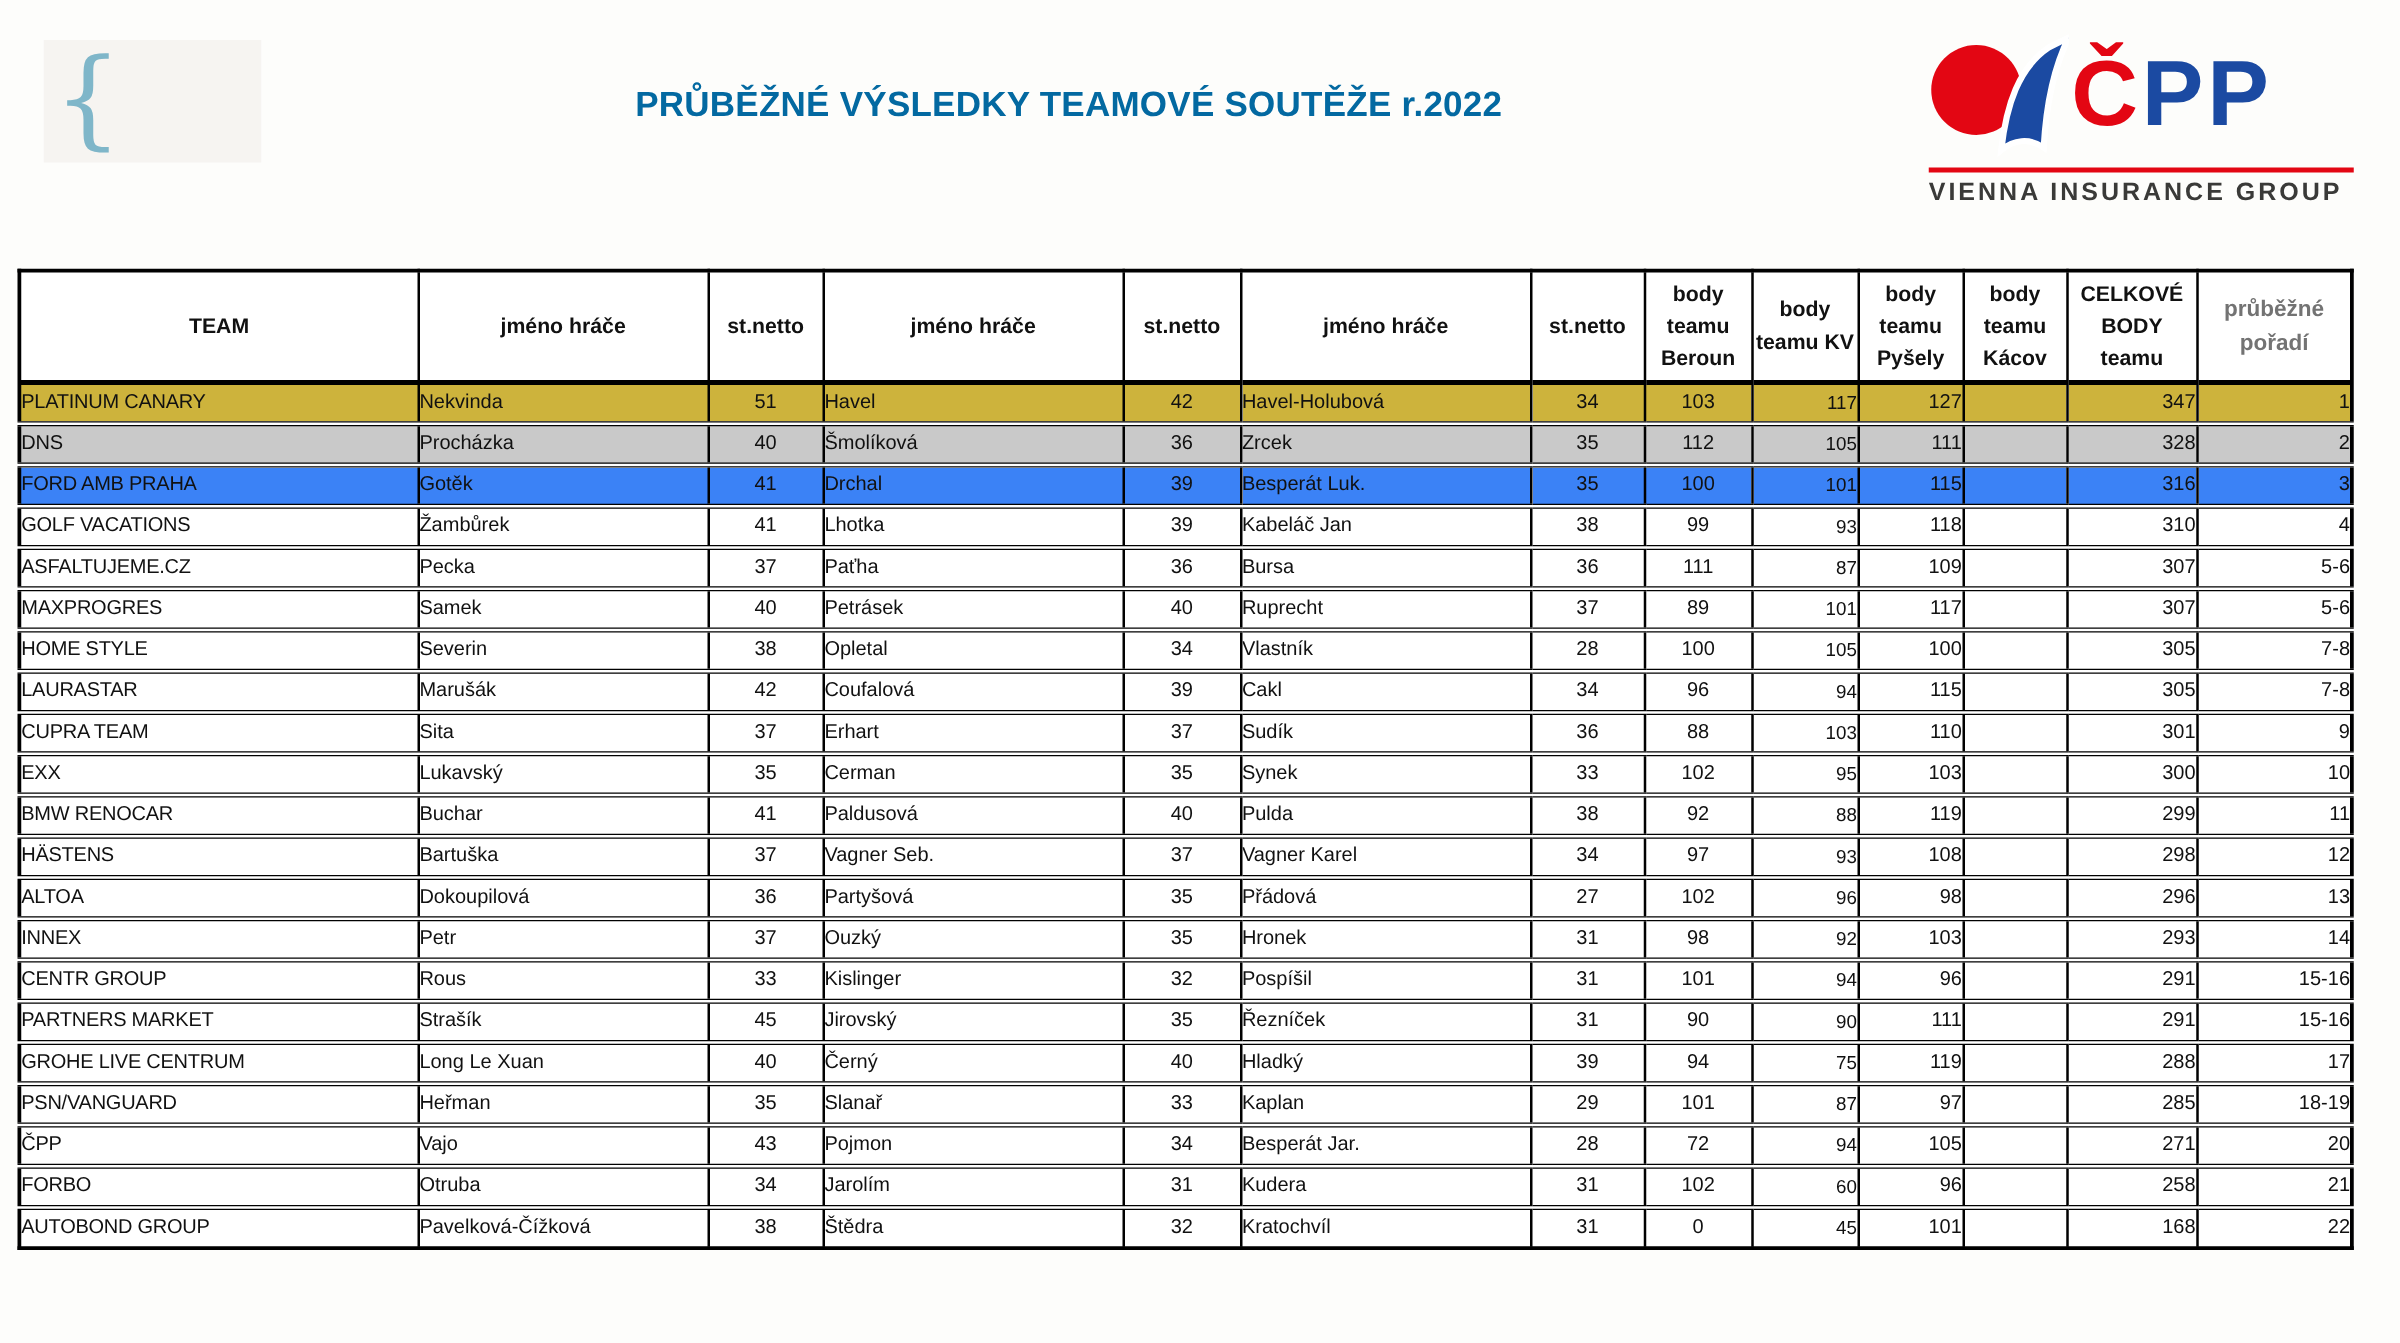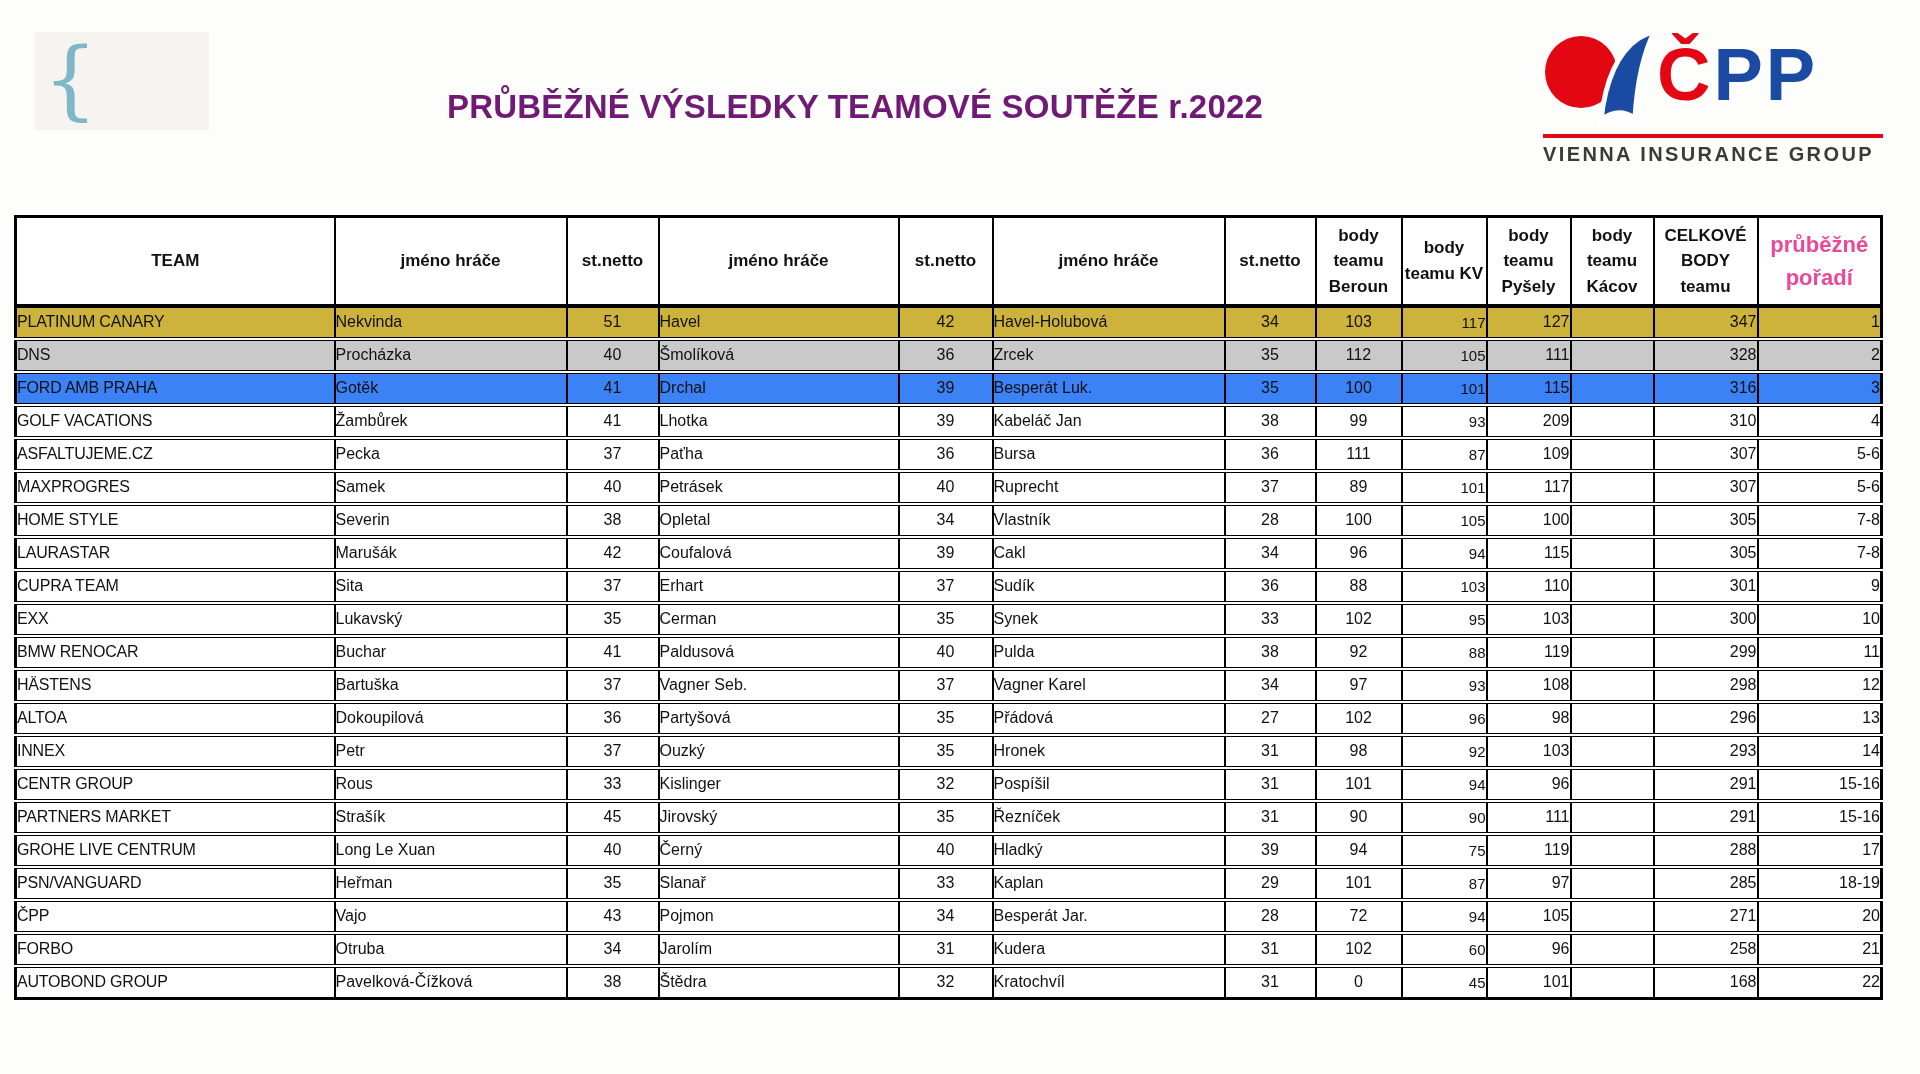--- a/index.html
+++ b/index.html
@@ -25,23 +25,23 @@
   .cgl-ball{display:block;margin:0 auto 2px auto;}
   .cgl-line1{
     font-family:"Liberation Serif", serif;
     font-size:20px;letter-spacing:2px;color:#44484c;display:block;
   }
   .cgl-line2{
     font-family:"Liberation Serif", serif;
     font-size:13px;letter-spacing:3px;color:#565a5e;display:block;margin-top:1px;
   }
   .page-title{
-    position:absolute;left:0;top:88px;width:1710px;
+    position:absolute;left:0;top:68px;width:1710px;
     text-align:center;
-    font-size:33px;font-weight:bold;color:#701a75;
+    font-size:28px;font-weight:bold;color:#0369a1;
     letter-spacing:0.2px;
   }
   .cpp-logo{
     position:absolute;left:1543px;top:26px;width:340px;
   }
   .cpp-top{display:flex;align-items:center;}
   .cpp-mark{flex:0 0 auto;}
   .cpp-text{
     font-size:74px;font-weight:bold;line-height:74px;
     letter-spacing:3px;margin-left:2px;margin-top:-6px;
@@ -63,21 +63,21 @@
     font-size:16px;
   }
   table.results thead tr{height:89px;}
   table.results th{
     border:2px solid #000;border-bottom:4px solid #000;
     font-size:17px;font-weight:bold;color:#111;
     text-align:center;vertical-align:middle;
     line-height:1.5;padding:0 2px;background:#fff;
     overflow:hidden;
   }
-  table.results th.rank-head{color:#ec4899;font-size:22px;}
+  table.results th.rank-head{color:#737373;font-size:18px;}
   table.results tbody tr{height:33px;}
   table.results td{
     border-left:2px solid #000;border-right:2px solid #000;
     border-bottom:4px double #000;
     vertical-align:middle;padding:0;
     white-space:nowrap;overflow:hidden;
   }
   table.results tbody tr:last-child td{border-bottom:none;}
   td.c-team{text-align:left;padding-left:6px;letter-spacing:-0.2px;}
   td.c-name{text-align:left;padding-left:8px;}
@@ -194,21 +194,21 @@
       <tr>
         <td class="c-team">GOLF VACATIONS</td>
         <td class="c-name">Žambůrek</td>
         <td class="c-net">41</td>
         <td class="c-name">Lhotka</td>
         <td class="c-net">39</td>
         <td class="c-name">Kabeláč Jan</td>
         <td class="c-net">38</td>
         <td class="c-beroun">99</td>
         <td class="c-kv">93</td>
-        <td class="c-pys">209</td>
+        <td class="c-pys">118</td>
         <td class="c-kac"></td>
         <td class="c-tot">310</td>
         <td class="c-rank">4</td>
       </tr>
       <tr>
         <td class="c-team">ASFALTUJEME.CZ</td>
         <td class="c-name">Pecka</td>
         <td class="c-net">37</td>
         <td class="c-name">Paťha</td>
         <td class="c-net">36</td>

